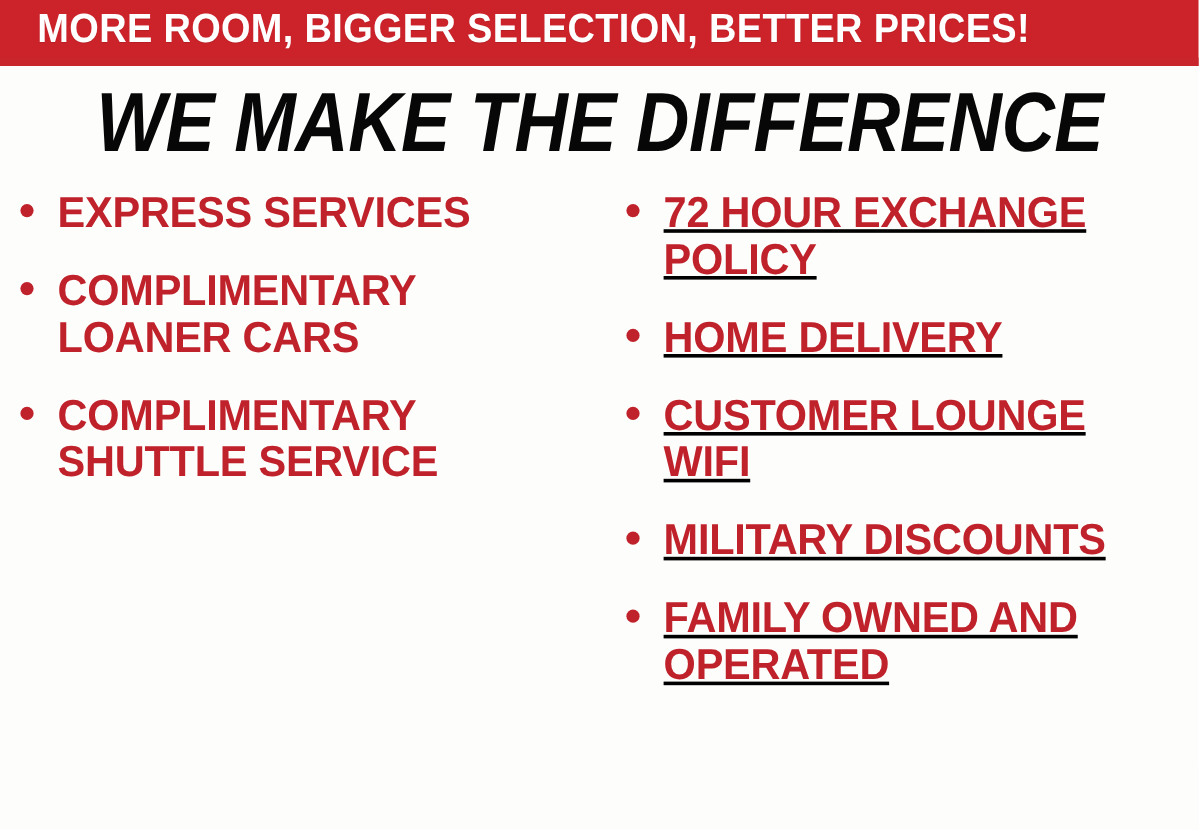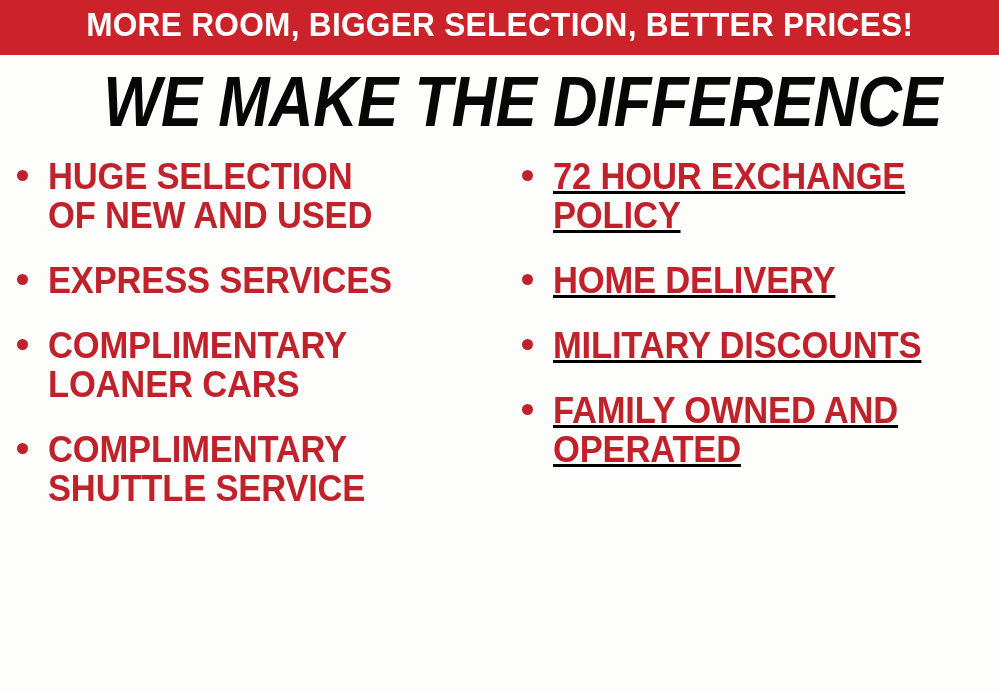--- a/index.html
+++ b/index.html
@@ -25,25 +25,25 @@
     top: 0;
     width: 999px;
     height: 55px;
     background: #cc2229;
     box-sizing: border-box;
   }
   .banner-inner {
     position: absolute;
     left: 0;
     top: 0;
-    width: 999px;
+    width: 810px;
     height: 48px;
     display: flex;
     align-items: center;
-    justify-content: center;
+    justify-content: flex-start;
   }
   .banner-text {
     color: #ffffff;
     font-family: "Liberation Sans Narrow", "Liberation Sans", "DejaVu Sans", sans-serif;
     font-size: 34px;
     font-weight: bold;
     letter-spacing: 0.3px;
     line-height: 1;
     white-space: nowrap;
     transform: scaleX(0.93);
@@ -61,21 +61,21 @@
 
   
   .headline-wrap {
     position: absolute;
     left: 0;
     top: 66px;
     width: 999px;
     height: 72px;
     display: flex;
     align-items: center;
-    justify-content: flex-end;
+    justify-content: center;
   }
   .headline {
     color: #070707;
     font-family: "Liberation Sans Narrow", "Liberation Sans", "DejaVu Sans", sans-serif;
     font-size: 70px;
     font-weight: bold;
     font-style: italic;
     line-height: 1;
     letter-spacing: -0.5px;
     white-space: nowrap;
@@ -143,25 +143,20 @@
 
   <div class="headline-wrap">
     <span class="headline">WE MAKE THE DIFFERENCE</span>
   </div>
 
   <div class="columns">
 
     <div class="col col-left">
       <div class="bullet-item">
         <span class="dot"></span>
-        <span class="bullet-text">HUGE SELECTION
-OF NEW AND USED</span>
-      </div>
-      <div class="bullet-item">
-        <span class="dot"></span>
         <span class="bullet-text">EXPRESS SERVICES</span>
       </div>
       <div class="bullet-item">
         <span class="dot"></span>
         <span class="bullet-text">COMPLIMENTARY
 LOANER CARS</span>
       </div>
       <div class="bullet-item">
         <span class="dot"></span>
         <span class="bullet-text">COMPLIMENTARY
@@ -174,20 +169,25 @@
         <span class="dot"></span>
         <span class="bullet-text">72 HOUR EXCHANGE
 POLICY</span>
       </div>
       <div class="bullet-item">
         <span class="dot"></span>
         <span class="bullet-text">HOME DELIVERY</span>
       </div>
       <div class="bullet-item">
         <span class="dot"></span>
+        <span class="bullet-text">CUSTOMER LOUNGE
+WIFI</span>
+      </div>
+      <div class="bullet-item">
+        <span class="dot"></span>
         <span class="bullet-text">MILITARY DISCOUNTS</span>
       </div>
       <div class="bullet-item">
         <span class="dot"></span>
         <span class="bullet-text">FAMILY OWNED AND
 OPERATED</span>
       </div>
     </div>
 
   </div>

